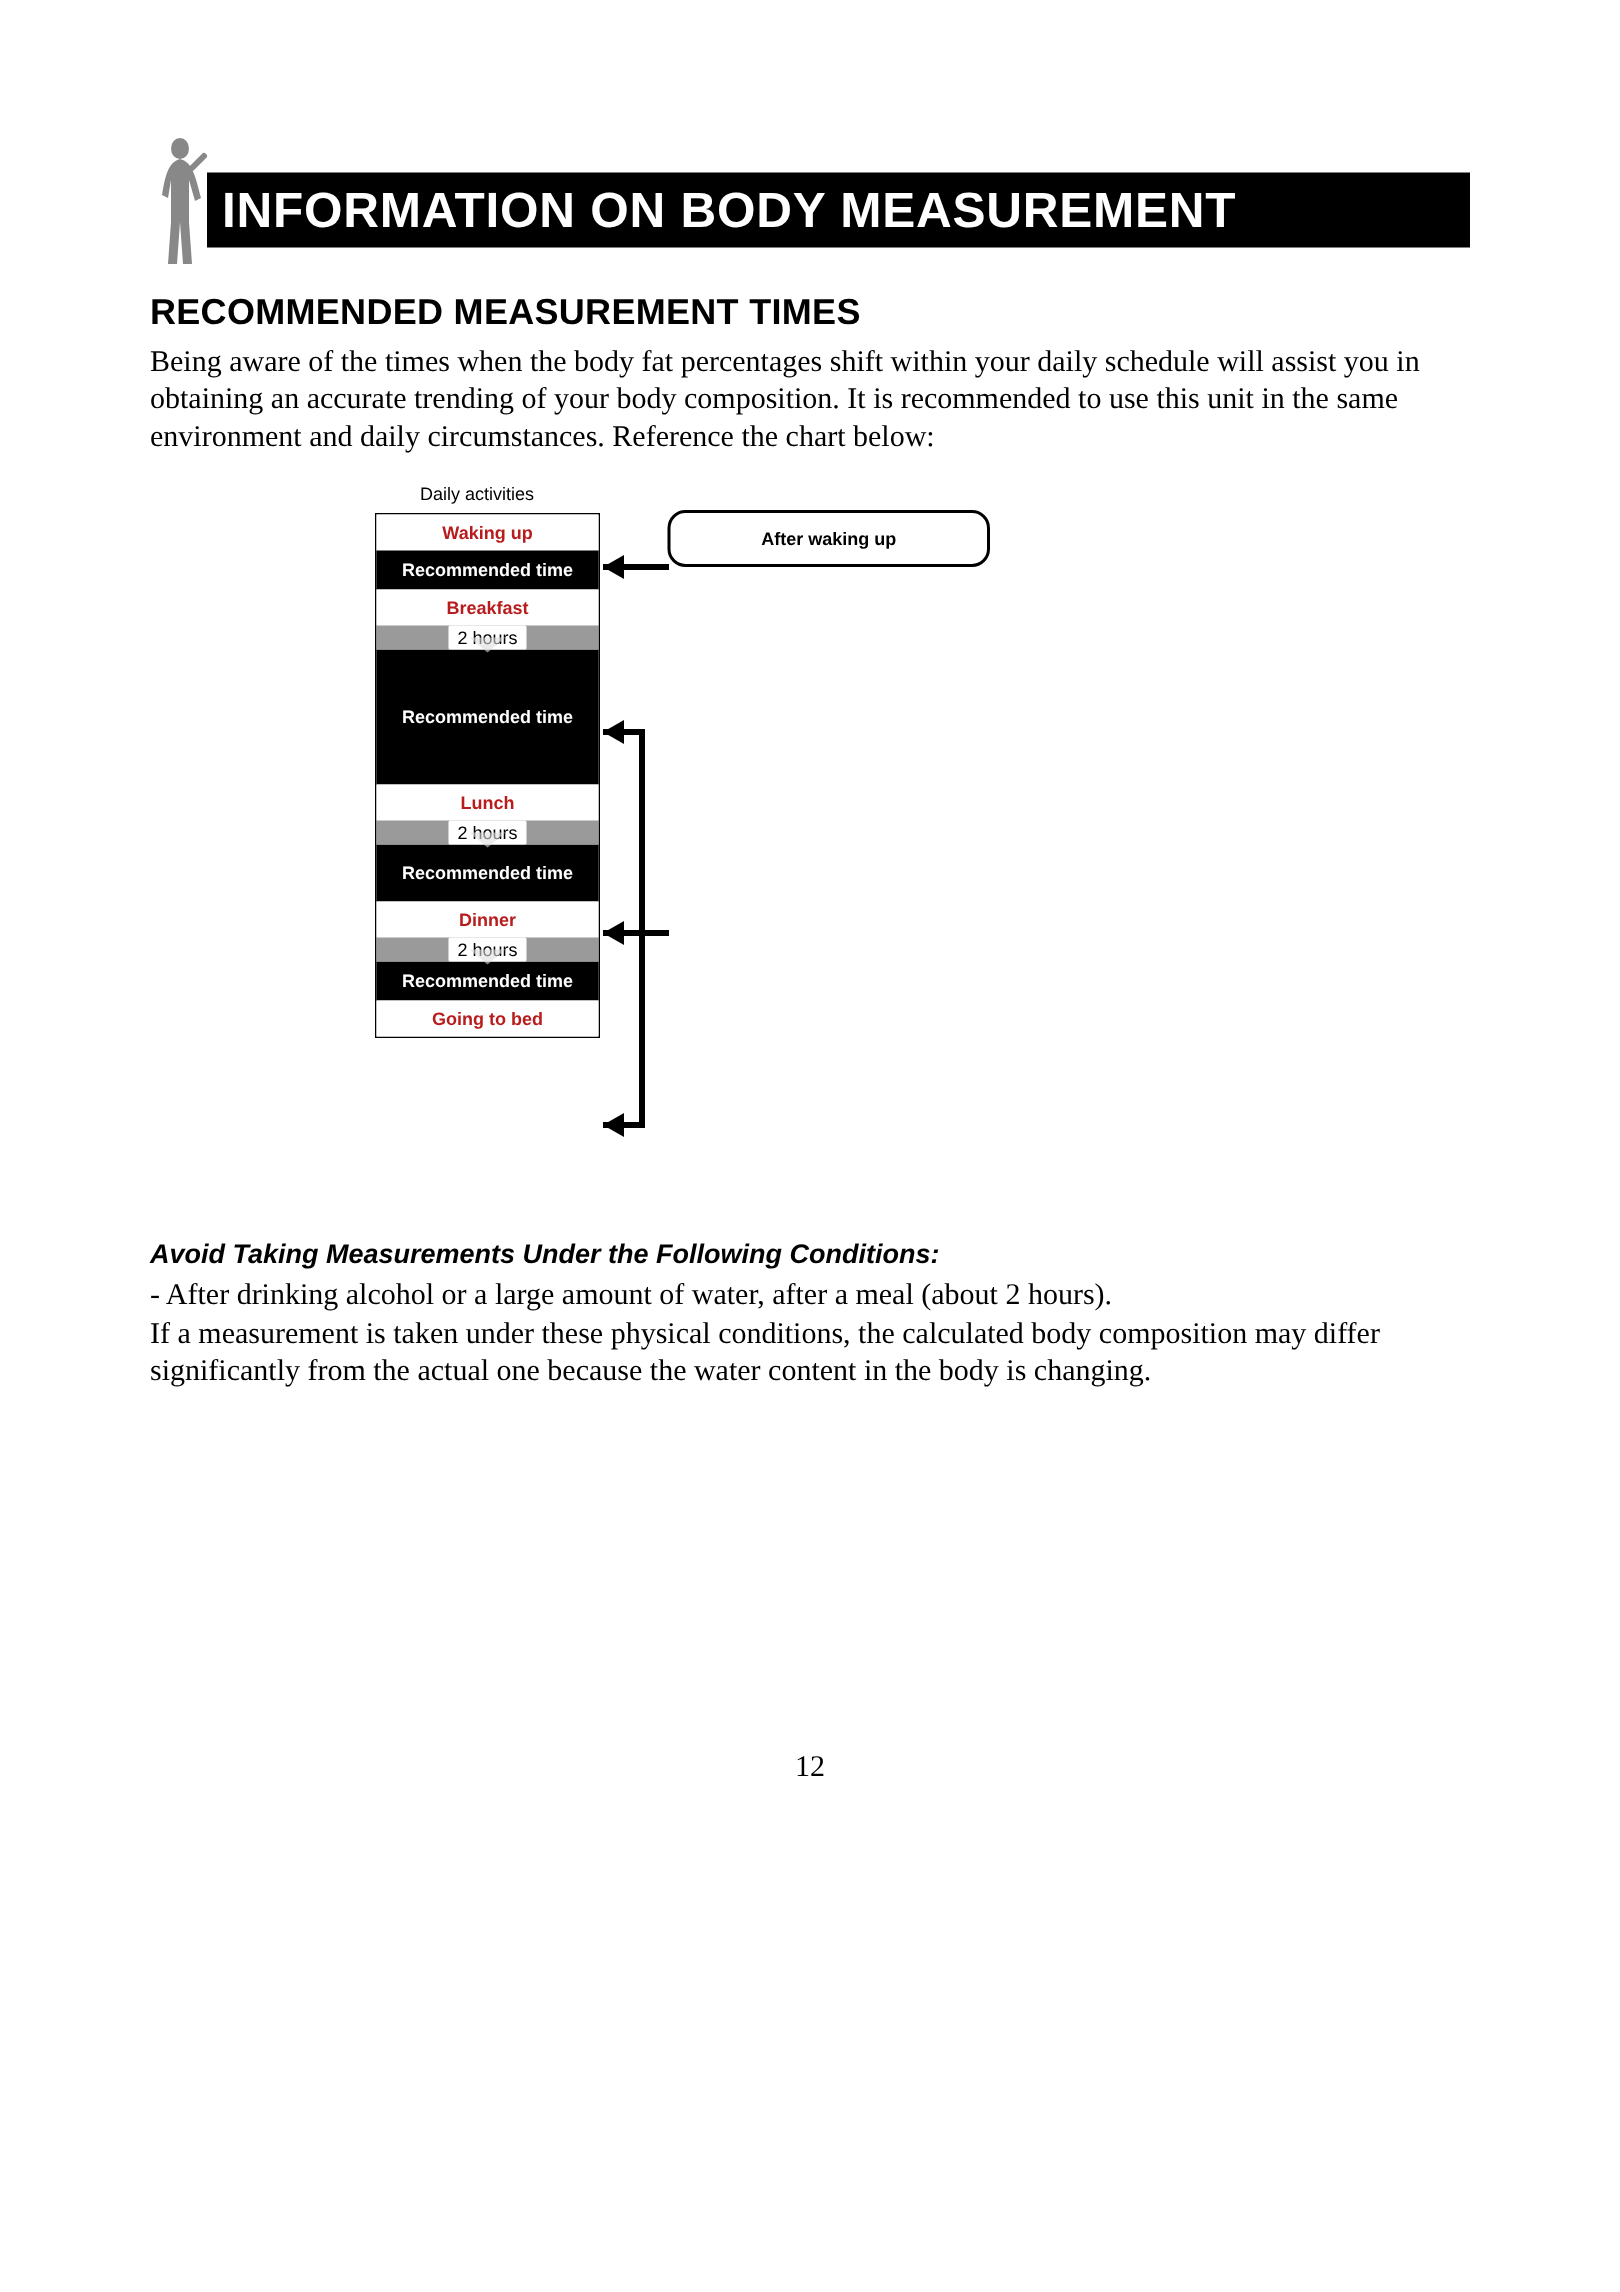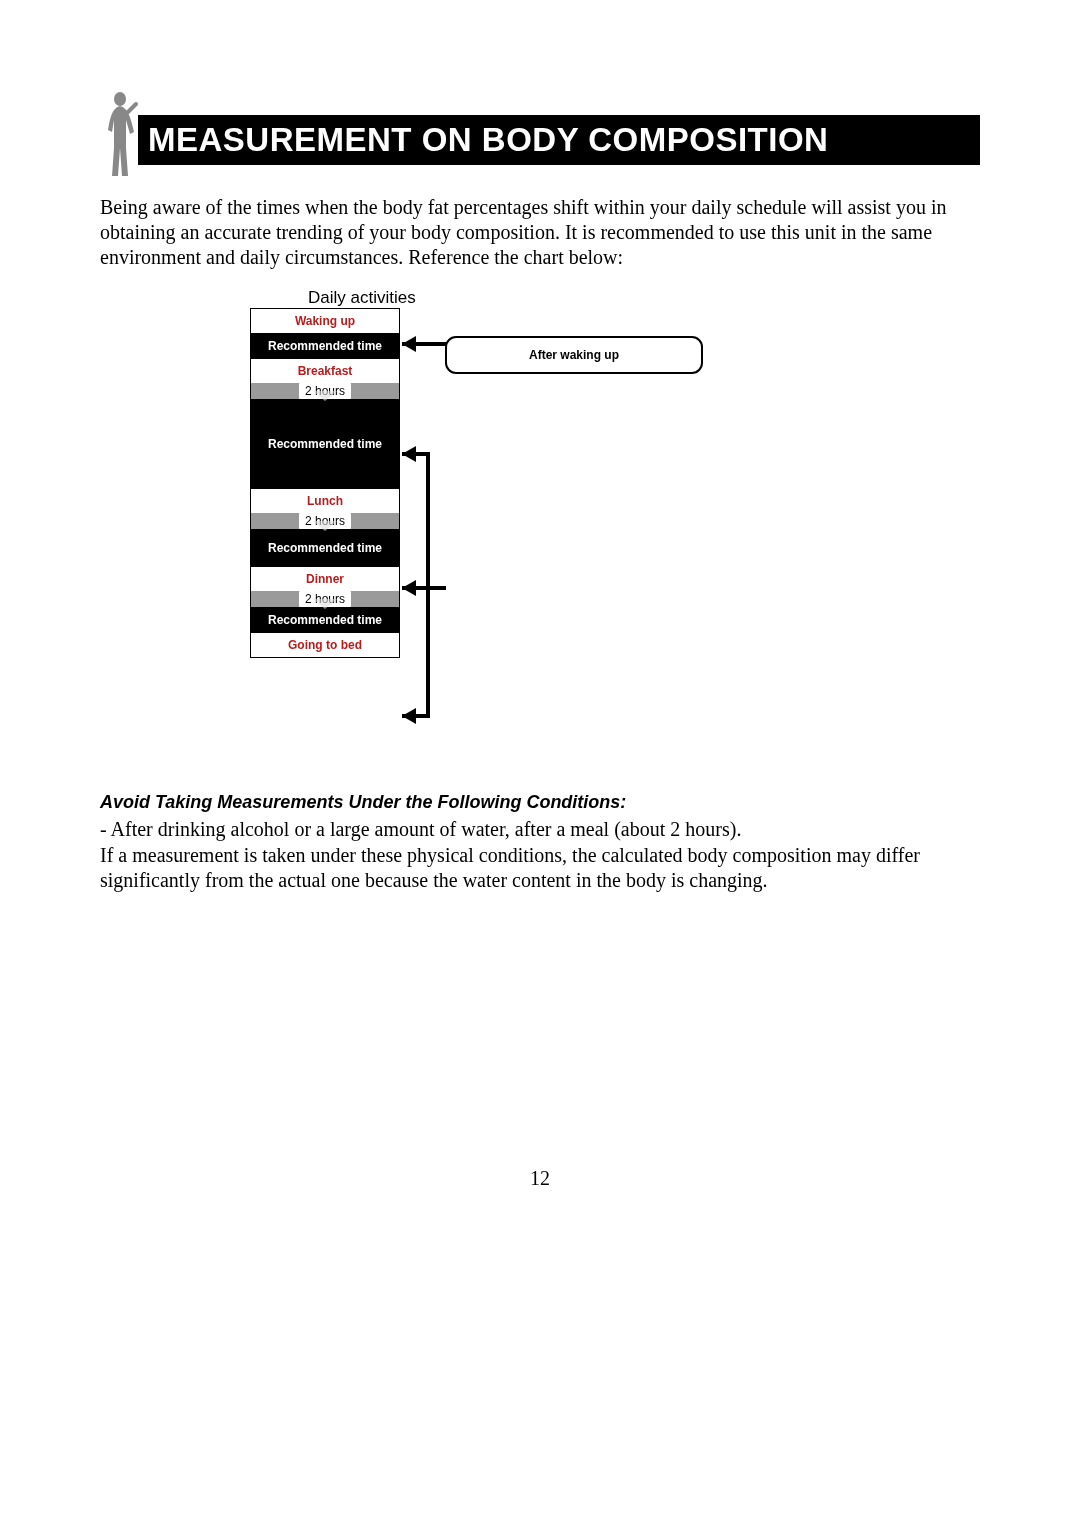--- a/index.html
+++ b/index.html
@@ -10,60 +10,61 @@
   .banner { position: relative; height: 75px; margin-bottom: 20px; }
   .banner-bar { position: absolute; left: 38px; top: 15px; right: 0; height: 50px; background: #000; }
   .banner-title { position: absolute; left: 48px; top: 15px; height: 50px; line-height: 50px; color: #fff; font-family: Arial, Helvetica, sans-serif; font-weight: bold; font-size: 33px; letter-spacing: 0.5px; }
   .banner-figure { position: absolute; left: 0; top: -10px; width: 40px; height: 90px; }
 
   .section-heading { font-family: Arial, Helvetica, sans-serif; font-weight: bold; font-size: 24px; letter-spacing: 0.2px; margin-bottom: 6px; }
   .body-text { font-size: 20px; line-height: 1.25; margin-bottom: 18px; }
 
   
   .diagram { position: relative; width: 560px; height: 480px; margin: 0 0 24px 150px; font-family: Arial, Helvetica, sans-serif; }
-  .da-label { position: absolute; left: 30px; top: 0; font-size: 17px; margin-left: 28px; }
+  .da-label { position: absolute; left: 30px; top: 0; font-size: 12px; }
   .col { position: absolute; left: 0; top: 20px; width: 150px; border: 1px solid #000; background: #fff; }
   .row { width: 100%; text-align: center; display: flex; align-items: center; justify-content: center; font-size: 12px; }
   .row.white { background: #fff; color: #b91c1c; font-weight: bold; height: 24px; }
   .row.black { background: #000; color: #fff; font-weight: bold; height: 26px; }
   .row.gray  { background: #9a9a9a; color: #000; height: 16px; position: relative; }
   .row.bigblack { background: #000; color: #fff; font-weight: bold; height: 90px; }
   .row.bigblack2 { background: #000; color: #fff; font-weight: bold; height: 38px; }
   .row.gray .chip { background: #fff; padding: 1px 6px; font-size: 12px; border-radius: 1px; }
   .row.gray .down { position: absolute; bottom: -2px; left: 50%; transform: translateX(-50%); width: 0; height: 0; border-left: 12px solid transparent; border-right: 12px solid transparent; border-top: 10px solid #ddd; opacity: .6; }
 
   .callout { position: absolute; border: 2px solid #000; border-radius: 12px; background: #fff; font-size: 12px; font-weight: bold; padding: 10px 14px; text-align: center; }
-  #callout1 { left: 195px; top: 48px; width: 258px; border-radius: 11px; }
+  #callout1 { left: 195px; top: 18px; width: 215px; }
   #callout2 { left: 195px; top: 283px; width: 215px; }
   .hline { position: absolute; height: 4px; background: #000; }
   .vline { position: absolute; width: 4px; background: #000; }
   .ahead-left { position: absolute; width: 0; height: 0; border-top: 8px solid transparent; border-bottom: 8px solid transparent; border-right: 14px solid #000; }
 
   .sub-heading { font-family: Arial, Helvetica, sans-serif; font-weight: bold; font-style: italic; font-size: 18px; margin: 8px 0 4px 0; }
   .list-line { font-size: 20px; line-height: 1.28; }
 
   .page-number { position: absolute; left: 0; right: 0; text-align: center; bottom: 338px; font-size: 20px; }
 </style>
 </head>
 <body>
 
 <div class="page">
 
   <div class="banner">
     <div class="banner-bar"></div>
-    <div class="banner-title">MEASUREMENT ON BODY COMPOSITION</div>
+    <div class="banner-title">INFORMATION ON BODY MEASUREMENT</div>
     <div class="banner-figure">
       <svg viewBox="0 0 40 90" width="40" height="90">
         <ellipse cx="20" cy="9" rx="6" ry="7" fill="#888"></ellipse>
         <path d="M20 16 C12 18 10 28 8 40 L12 42 L14 30 L14 58 L12 86 L18 86 L20 58 L22 86 L28 86 L26 58 L26 30 L30 44 L34 42 C30 26 28 18 20 16 Z" fill="#888"></path>
         <path d="M28 22 L36 14" stroke="#888" stroke-width="4" stroke-linecap="round" fill="none"></path>
       </svg>
     </div>
   </div>
 
+  <div class="section-heading">RECOMMENDED MEASUREMENT TIMES</div>
   <div class="body-text">Being aware of the times when the body fat percentages shift within your daily schedule will assist you in obtaining an accurate trending of your body composition. It is recommended to use this unit in the same environment and daily circumstances. Reference the chart below:</div>
 
   <div class="diagram">
     <div class="da-label">Daily activities</div>
 
     <div class="col">
       <div class="row white">Waking up</div>
       <div class="row black">Recommended time</div>
       <div class="row white">Breakfast</div>
       <div class="row gray">

